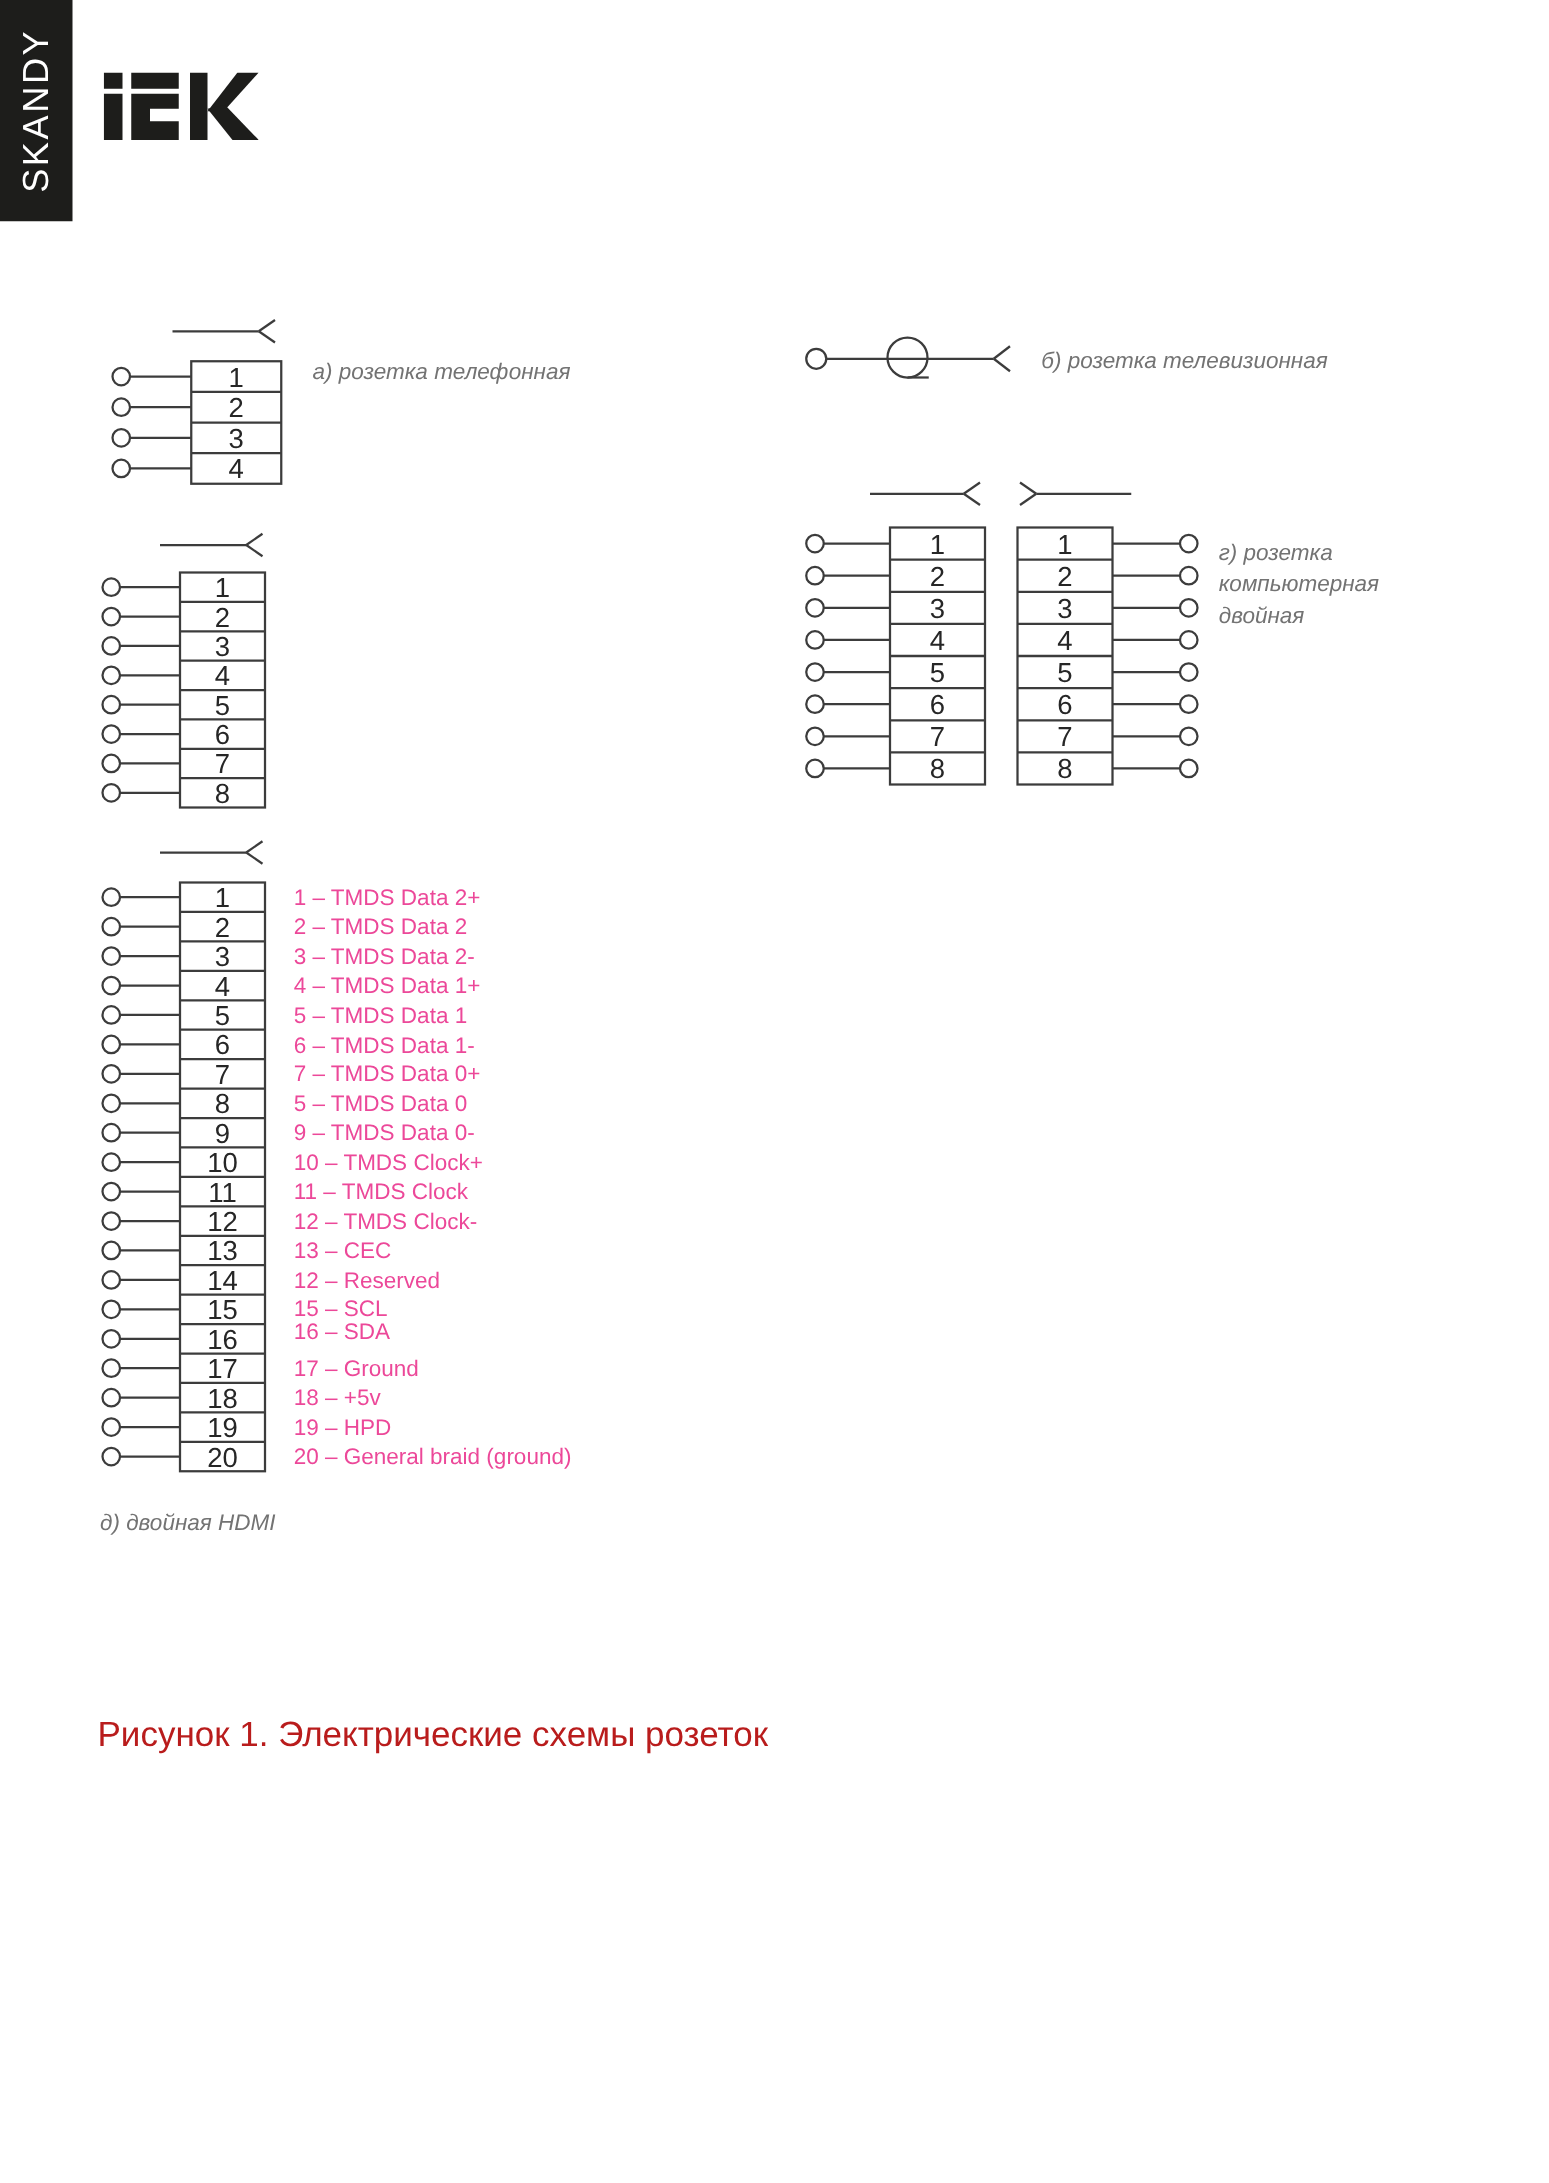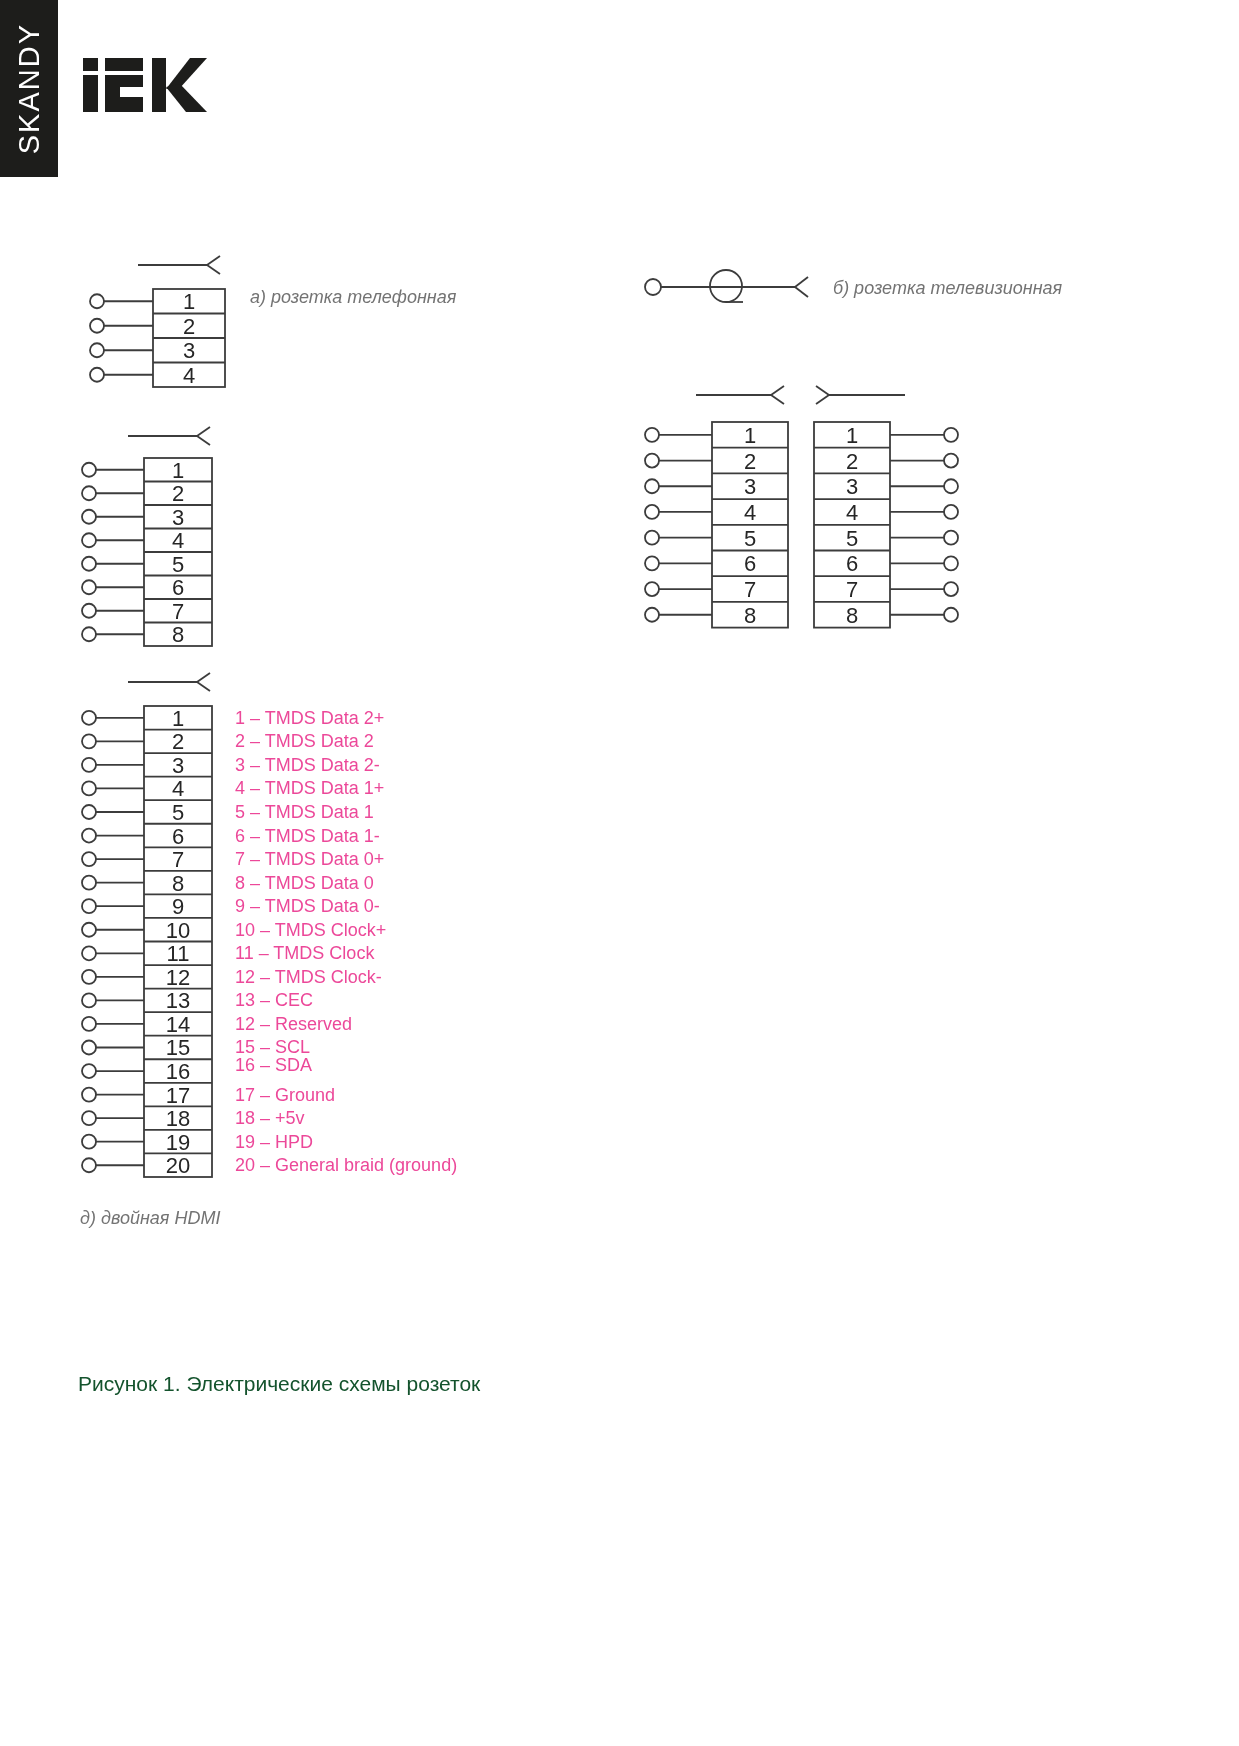--- a/index.html
+++ b/index.html
@@ -39,22 +39,22 @@
     position:absolute;
     left:235px;
     height:24px;line-height:24px;
     font-size:18px;
     color:#ec4899;
     white-space:nowrap;
   }
   .caption{
     position:absolute;
     left:78px;top:1372px;
-    font-size:21px;
-    color:#14532d;
+    font-size:28px;
+    color:#b91c1c;
     white-space:nowrap;
     text-align:right;
   }
 </style>
 </head>
 <body>
 
 <div class="page">
 
   <div class="brand-bar">
@@ -287,32 +287,37 @@
       <text x="178" y="1173.2250000000001" text-anchor="middle" font-family="&quot;Liberation Sans&quot;, sans-serif" font-size="22px" fill="#262626">20</text>
       <line x1="96" y1="1165.2250000000001" x2="144" y2="1165.2250000000001" stroke="#3c3c3c" stroke-width="1.8"></line>
       <circle cx="89" cy="1165.2250000000001" r="7" fill="none" stroke="#3c3c3c" stroke-width="1.8"></circle>
     </svg>
 
   <div class="dlabel" style="left:250px;top:285px;">а) розетка телефонная</div>
 
   <div class="dlabel" style="left:833px;top:276px;">б) розетка телевизионная</div>
 
 
+  <div class="dlabel" style="left:975px;top:430px;">
+    <div>г) розетка</div>
+    <div>компьютерная</div>
+    <div>двойная</div>
+  </div>
 
   <div class="dlabel" style="left:80px;top:1206px;">д) двойная HDMI</div>
 
   <div id="hdmi-desc-list">
       <div class="pin-desc" style="top: 705.775px;">1 – TMDS Data 2+</div>
       <div class="pin-desc" style="top: 729.325px;">2 – TMDS Data 2</div>
       <div class="pin-desc" style="top: 752.875px;">3 – TMDS Data 2-</div>
       <div class="pin-desc" style="top: 776.425px;">4 – TMDS Data 1+</div>
       <div class="pin-desc" style="top: 799.975px;">5 – TMDS Data 1</div>
       <div class="pin-desc" style="top: 823.525px;">6 – TMDS Data 1-</div>
       <div class="pin-desc" style="top: 847.075px;">7 – TMDS Data 0+</div>
-      <div class="pin-desc" style="top: 870.625px;">8 – TMDS Data 0</div>
+      <div class="pin-desc" style="top: 870.625px;">5 – TMDS Data 0</div>
       <div class="pin-desc" style="top: 894.175px;">9 – TMDS Data 0-</div>
       <div class="pin-desc" style="top: 917.725px;">10 – TMDS Clock+</div>
       <div class="pin-desc" style="top: 941.275px;">11 – TMDS Clock</div>
       <div class="pin-desc" style="top: 964.825px;">12 – TMDS Clock-</div>
       <div class="pin-desc" style="top: 988.375px;">13 – CEC</div>
       <div class="pin-desc" style="top: 1011.92px;">12 – Reserved</div>
       <div class="pin-desc" style="top: 1035.47px;">15 – SCL</div>
       <div class="pin-desc" style="top: 1053px;">16 – SDA</div>
       <div class="pin-desc" style="top: 1082.58px;">17 – Ground</div>
       <div class="pin-desc" style="top: 1106.12px;">18 – +5v</div>

